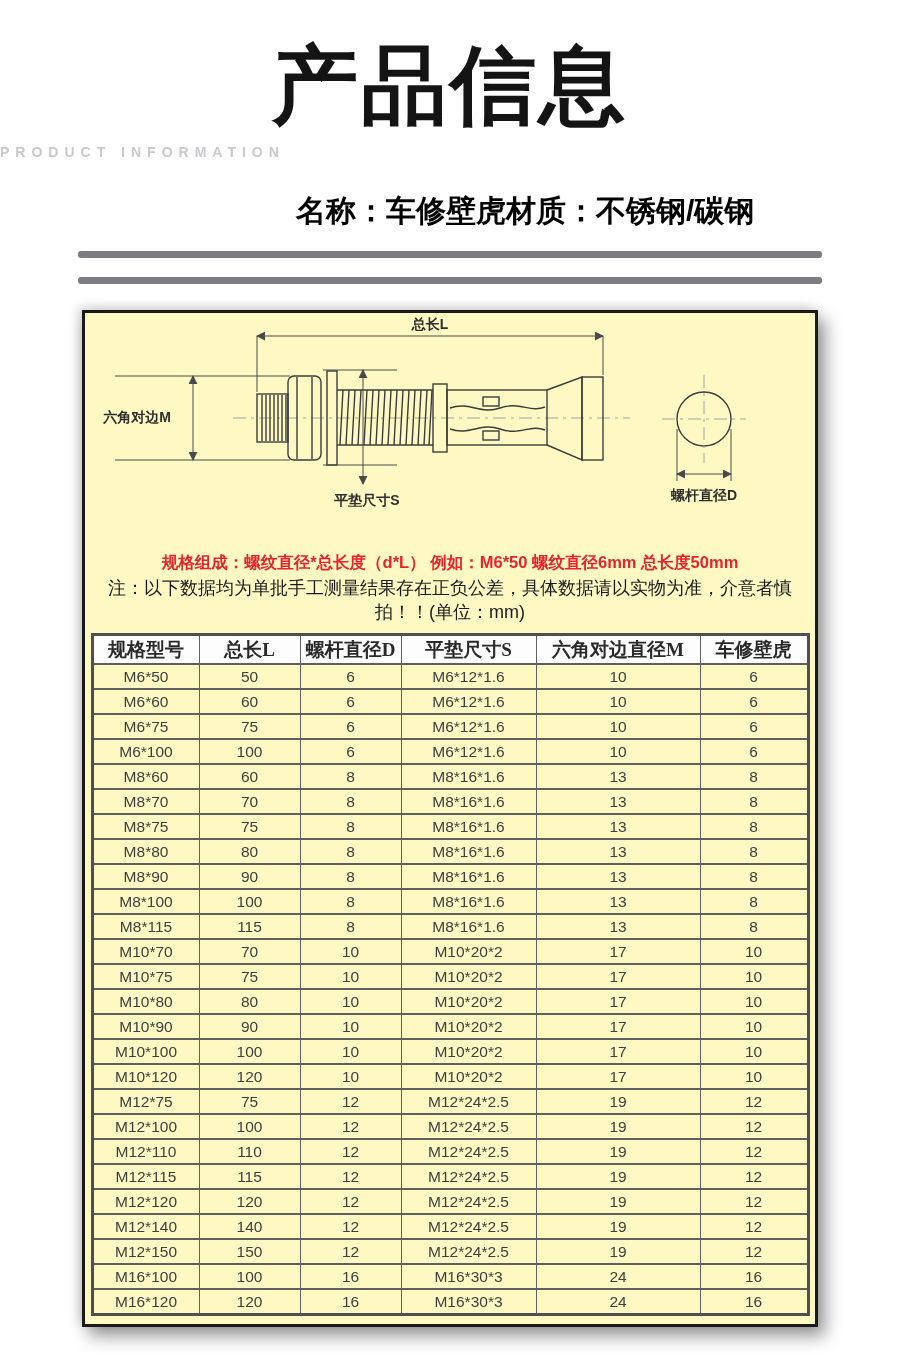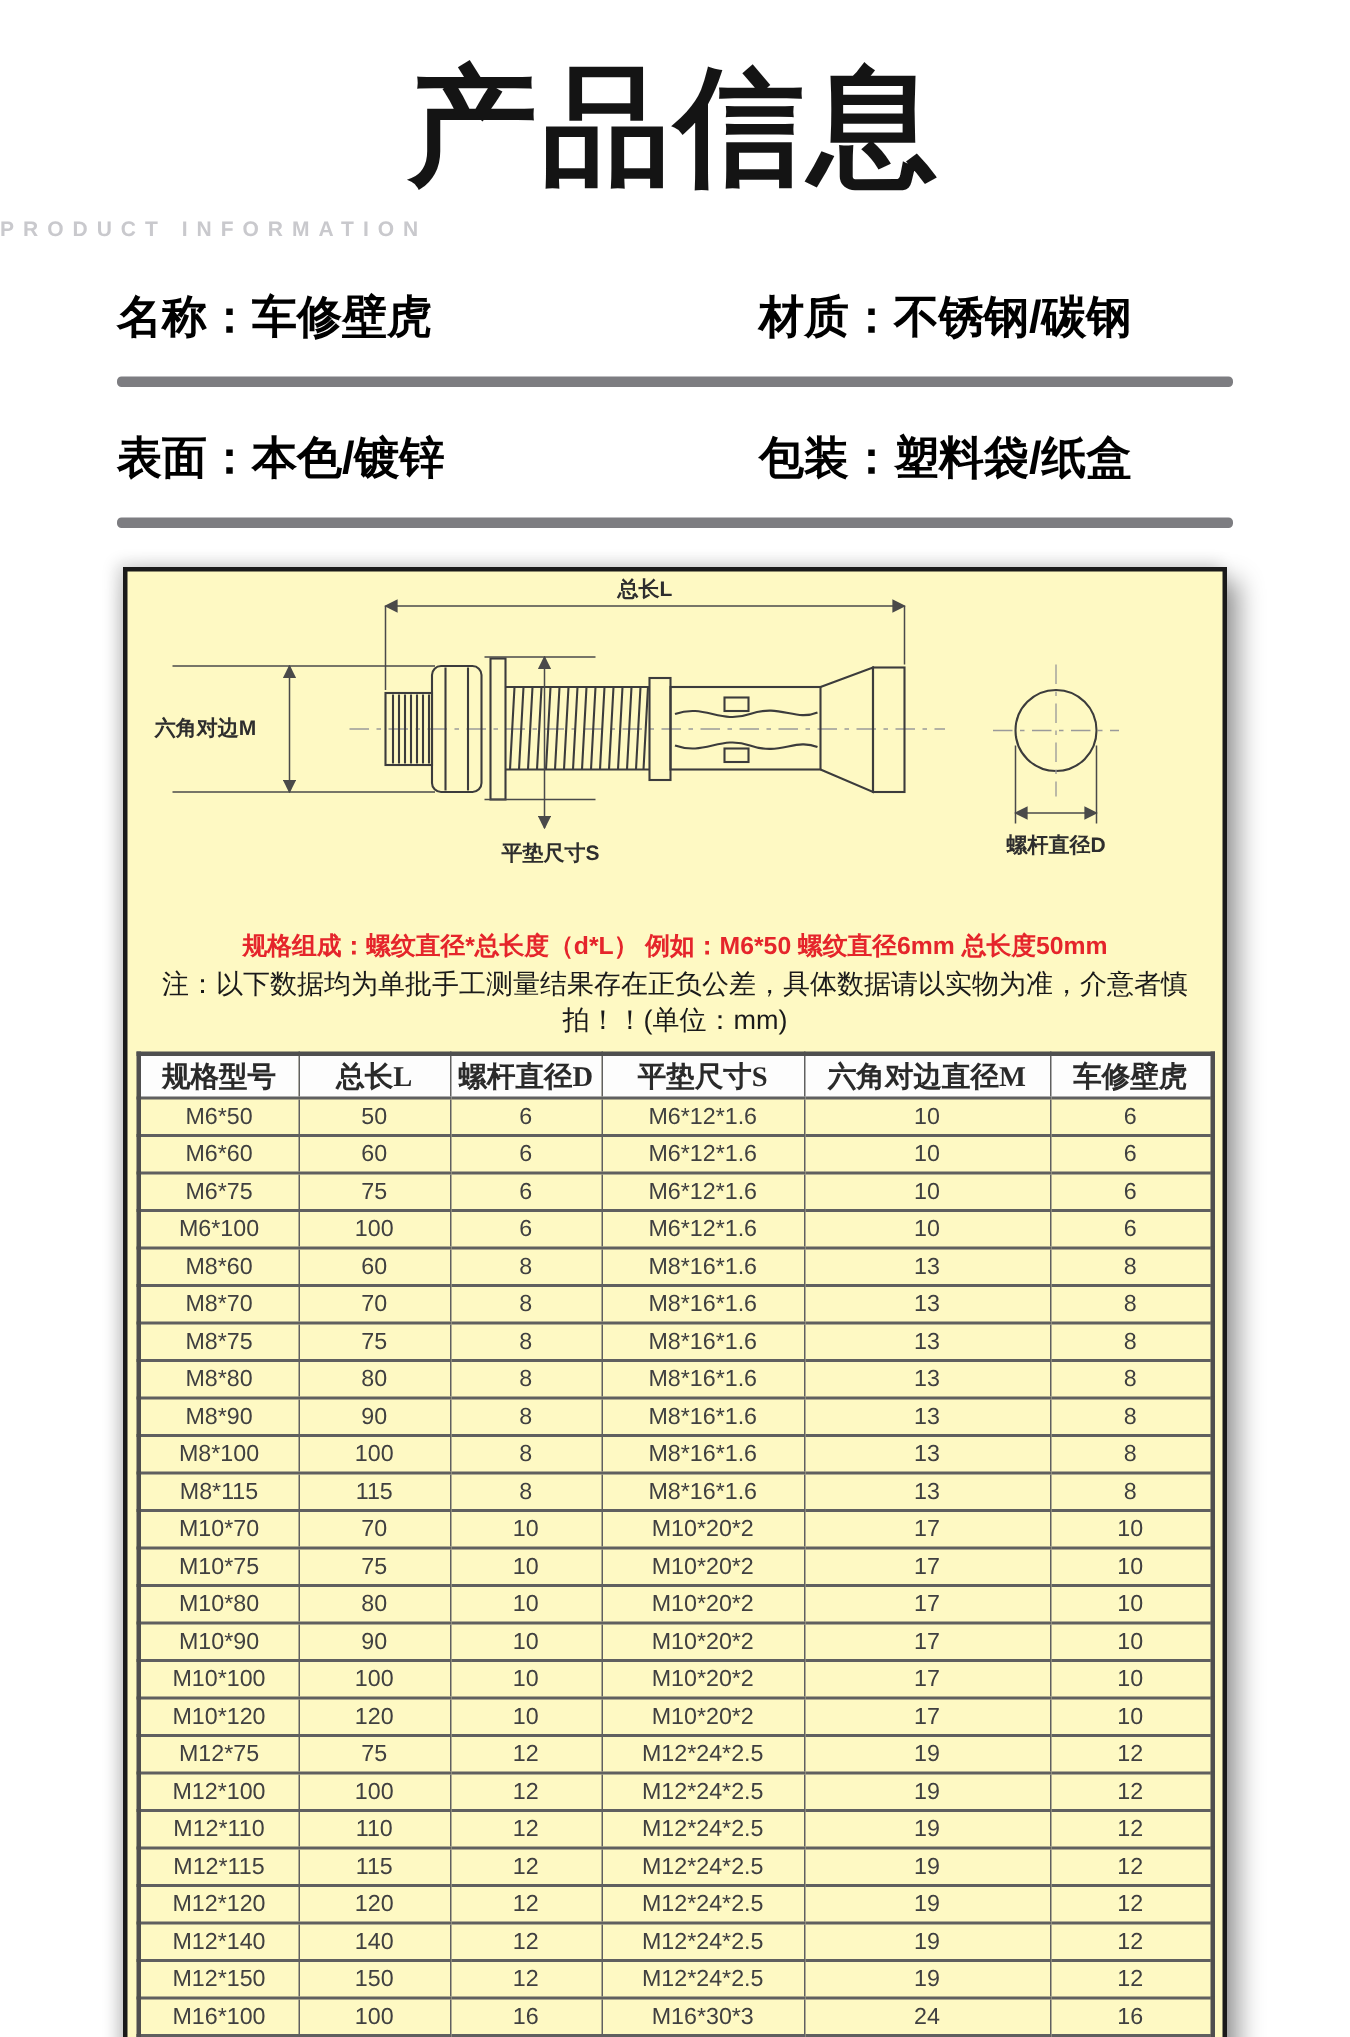--- a/index.html
+++ b/index.html
@@ -22,20 +22,21 @@
     letter-spacing:6px;
     margin-top:1px;
   }
 
   .attr-row{
     display:flex;
     padding:0 78px;
     font-size:30px;
     font-weight:600;
     color:#000;
+    text-align:right;
   }
   .attr-row.first{margin-top:31px;}
   .attr-row.second{margin-top:27px;}
   .attr-cell{white-space:nowrap;}
   .attr-cell.left{width:428px;}
 
   .divider{
     height:7px;
     background:var(--divider_gray,#7d7d81);
     border-radius:3px;
@@ -117,28 +118,20 @@
 <section>
   <div class="attr-row first">
     <div class="attr-cell left">
       <span>名称：</span><span>车修壁虎</span>
     </div>
     <div class="attr-cell">
       <span>材质：</span><span>不锈钢/碳钢</span>
     </div>
   </div>
   <div class="divider"></div>
-  <div class="attr-row second">
-    <div class="attr-cell left">
-      <span>表面：</span><span>本色/镀锌</span>
-    </div>
-    <div class="attr-cell">
-      <span>包装：</span><span>塑料袋/纸盒</span>
-    </div>
-  </div>
   <div class="divider"></div>
 </section>
 
 <section class="panel">
 
   <svg class="diagram" viewBox="0 0 730 226" xmlns="http://www.w3.org/2000/svg">
     <defs>
       <marker id="ah" viewBox="0 0 10 10" refX="9" refY="5" markerWidth="9" markerHeight="9" orient="auto-start-reverse">
         <path d="M0 0 L10 5 L0 10 z" fill="#4a4a4a"></path>
       </marker>

